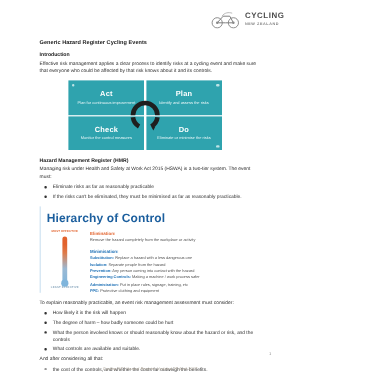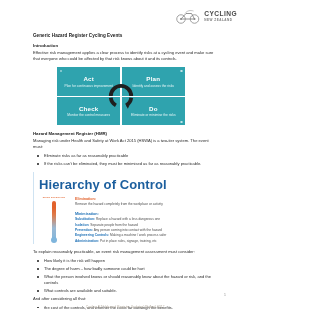--- a/index.html
+++ b/index.html
@@ -108,21 +108,21 @@
   .hoc {
     position: relative;
     margin: 5px 0 5px 0;
     width: 186px; height: 72px;
     background: #ffffff;
     border-left: 1.6px solid #cfe3f2;
     padding: 5px 0 0 5px;
     overflow: hidden;
   }
   .hoc-title {
-    font-size: 13px; font-weight: 700; color: #1c5f9e;
+    font-size: 10px; font-weight: 700; color: #1c5f9e;
     letter-spacing: .1px; margin-bottom: 4px;
   }
   .hoc-body { display: flex; gap: 6px; }
   .thermo {
     position: relative; width: 30px; flex: none;
     display: flex; flex-direction: column; align-items: center;
   }
   .thermo-label {
     font-size: 2.35px; font-weight: 700; line-height: 1.25;
     text-align: center; letter-spacing: .15px;

